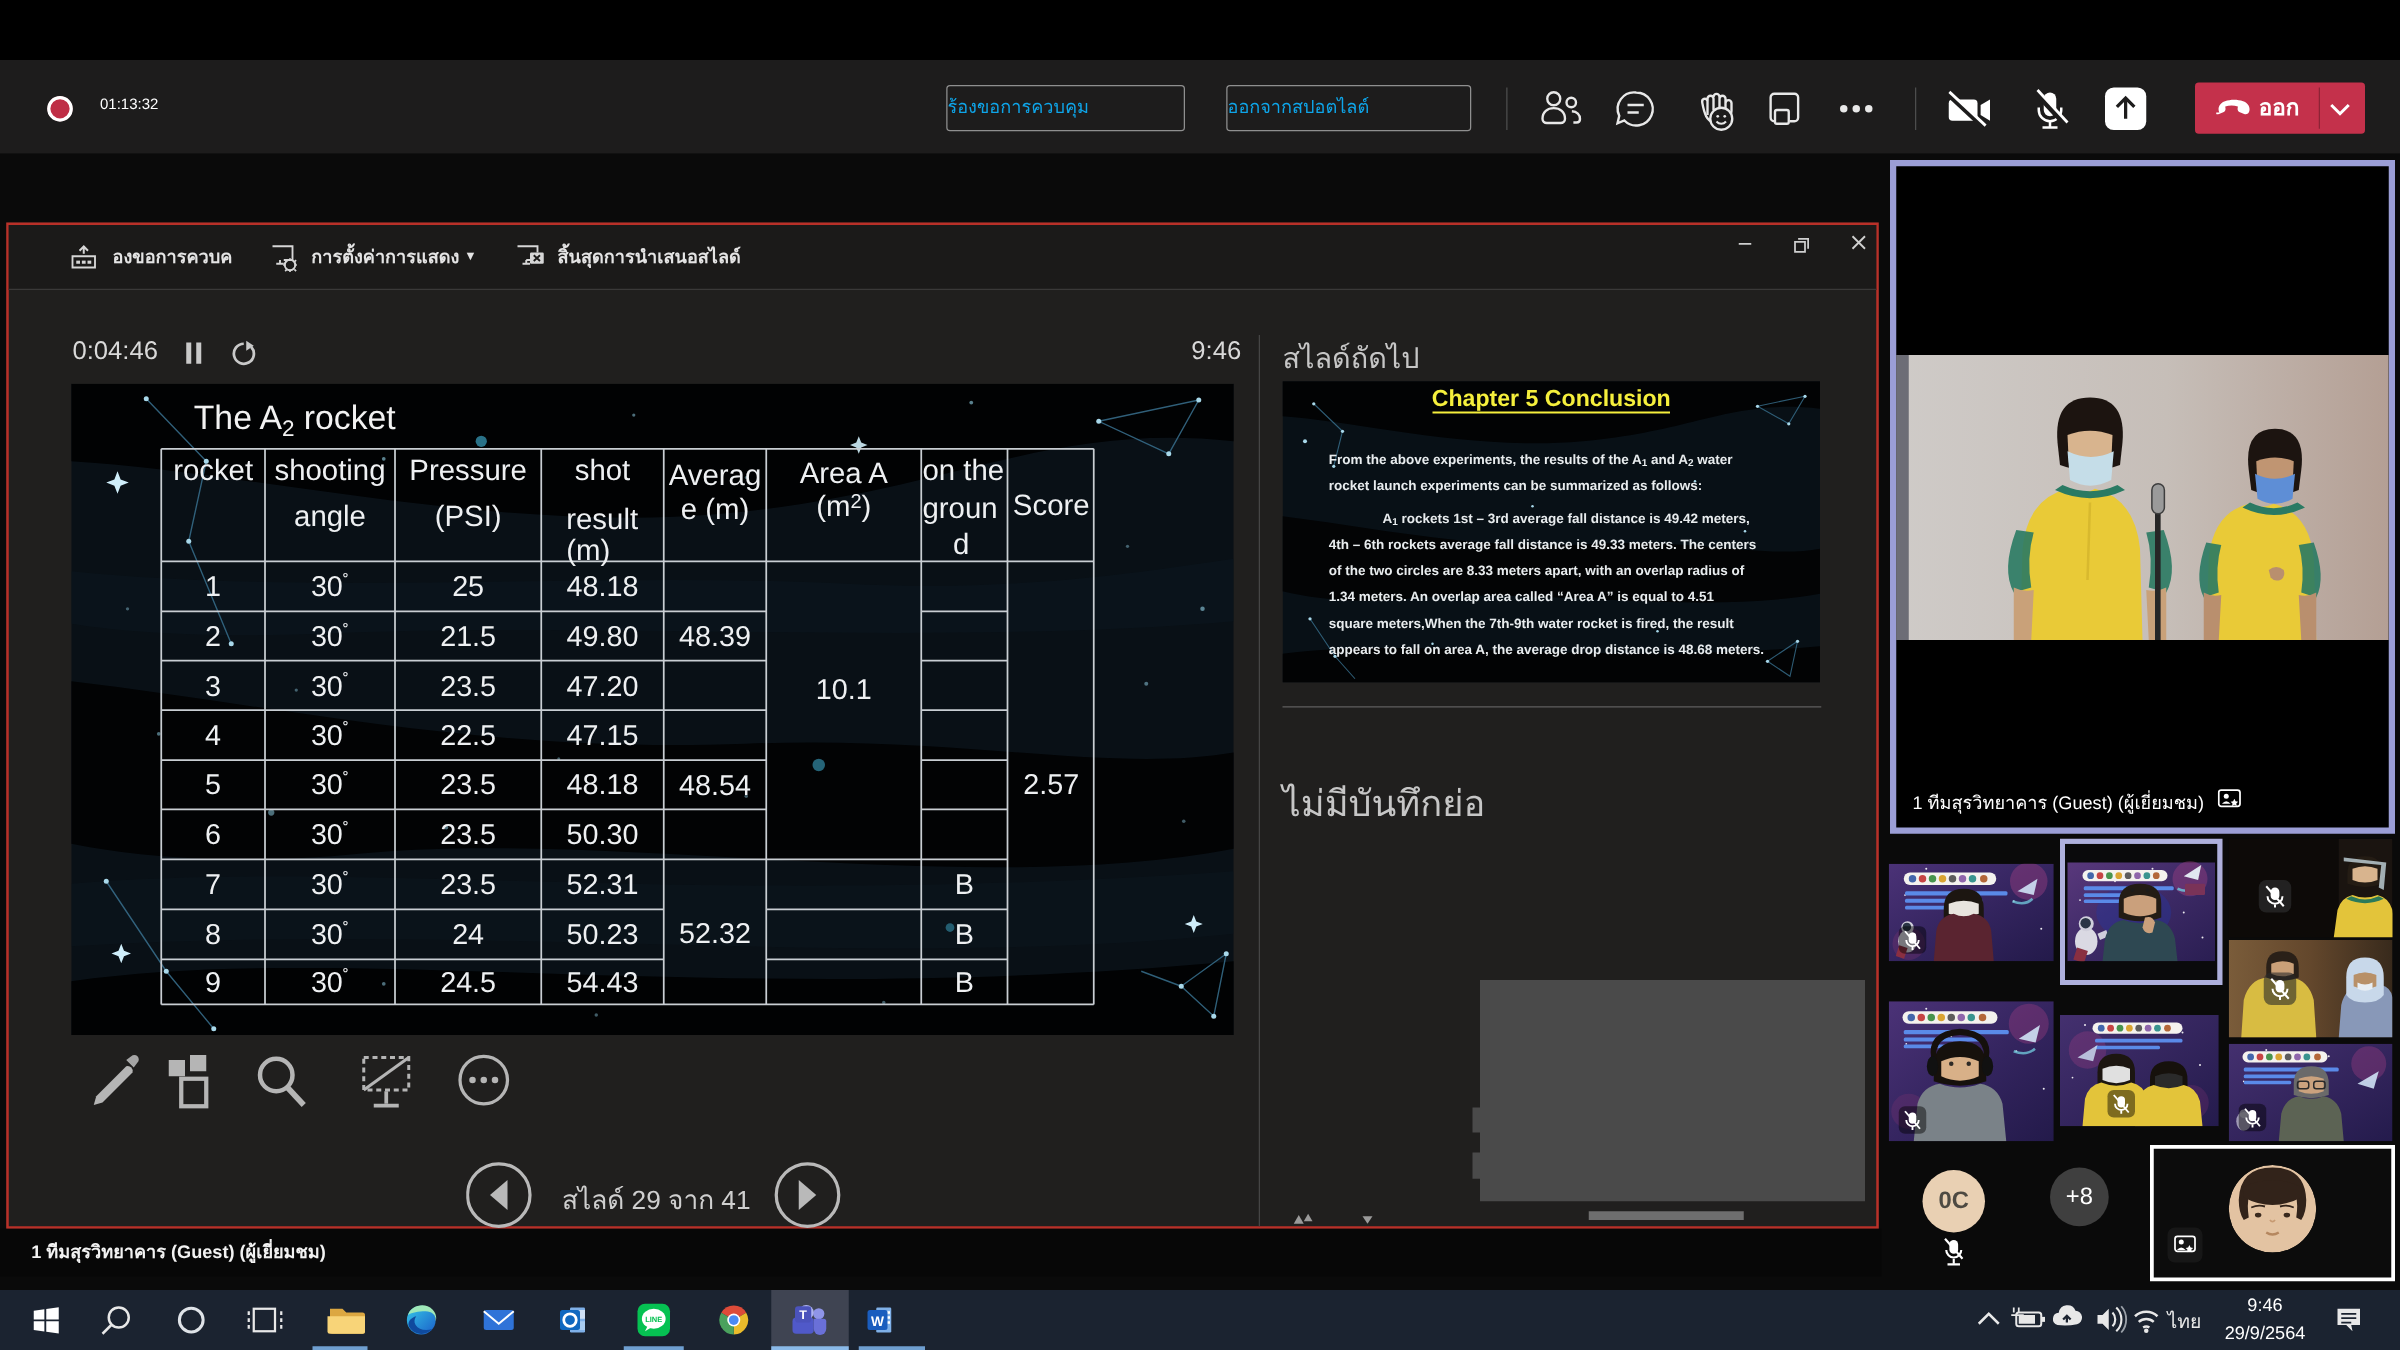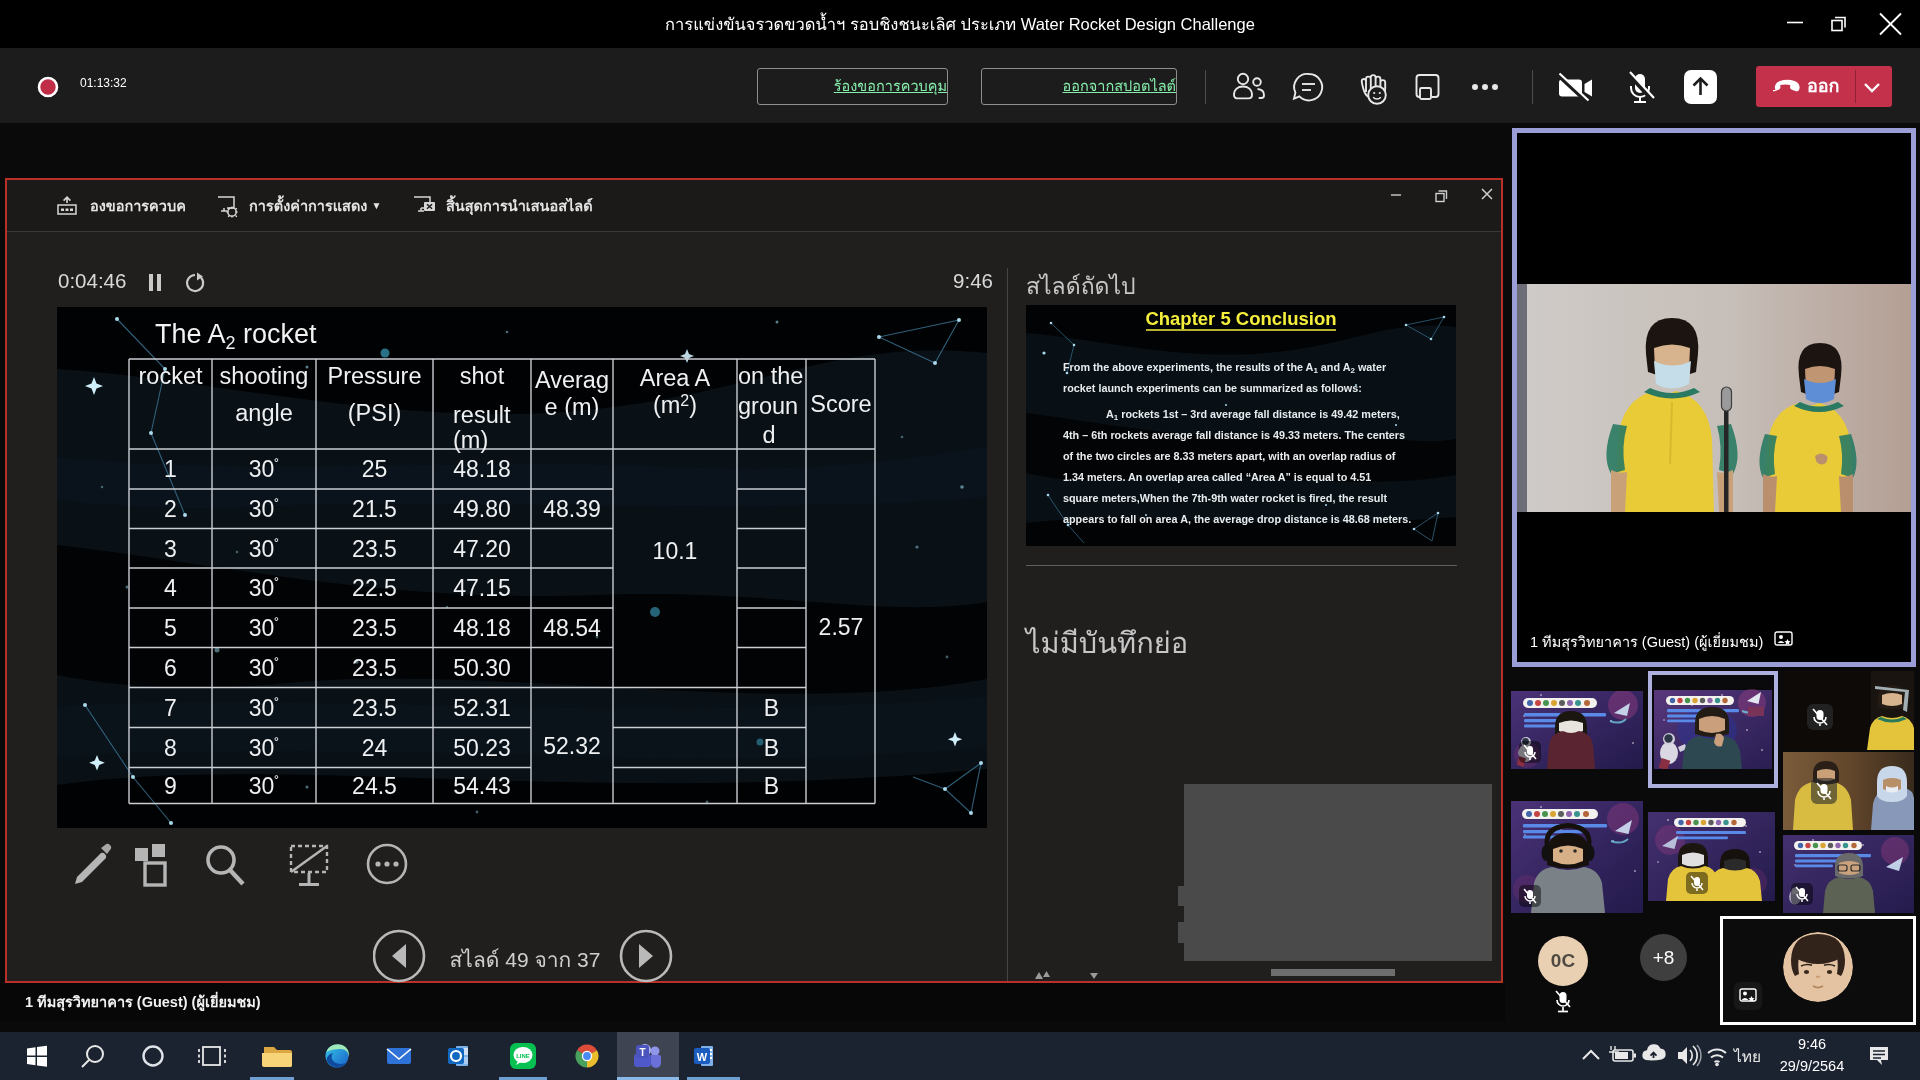--- a/index.html
+++ b/index.html
@@ -6,21 +6,21 @@
   *{box-sizing:border-box;font-family:"Liberation Sans",sans-serif;}
   .abs{position:absolute;}
   #root{position:relative;width:1920px;height:1080px;background:#000;}
 
   
   #titlebar{left:0;top:0;width:1920px;height:48px;background:#000;}
   #titletext{left:0;top:0;width:1920px;height:48px;line-height:48px;text-align:center;color:#fff;font-size:16.5px;}
 
   
   #toolbar{left:0;top:48px;width:1920px;height:75px;background:#1d1c1c;}
-  .tbtn{top:20px;height:37px;border:1px solid #8f8f8f;border-radius:3px;color:#86efac;font-size:14.5px;text-align:right;line-height:35px;text-decoration:underline;}
+  .tbtn{top:20px;height:37px;border:1px solid #8f8f8f;border-radius:3px;color:#0ea5e9;font-size:14.5px;text-align:left;line-height:35px;}
   .vsep{top:22px;width:1px;height:34px;background:#4d4d4d;}
   #leave{left:1756px;top:18px;width:136px;height:41px;background:#c4314b;border-radius:3px;}
   #leave .div{position:absolute;left:99px;top:4px;width:1px;height:33px;background:rgba(0,0,0,0.28);}
   #leave .txt{position:absolute;left:51px;top:0;height:41px;line-height:41px;color:#fff;font-size:18px;font-weight:bold;}
 
   
   #stage{left:0;top:123px;width:1920px;height:909px;background:#0a0a0a;}
 
   
   #shwin{left:5px;top:55px;width:1498px;height:805px;border:2px solid #b93028;background:#201f1e;}
@@ -38,32 +38,20 @@
   #hsep{left:1019px;top:385px;width:431px;height:1px;background:#5f5f5f;}
   #selfie{left:1720px;top:793px;width:196px;height:109px;background:#fff;}
   #selfieinner{position:absolute;left:3px;top:3px;width:190px;height:103px;background:#0c0c0c;}
 
   
   #taskbar{left:0;top:1032px;width:1920px;height:48px;background:#1b2330;}
 </style>
 </head>
 <body>
 <div id="root">
-  <div class="abs" id="titlebar">
-    <div class="abs" id="titletext">การแข่งขันจรวดขวดน้ำฯ รอบชิงชนะเลิศ ประเภท Water Rocket Design Challenge</div>
-    <div class="abs" id="winctl" style="left:1780px;top:8px;width:132px;height:32px;">
-      <svg width="132" height="32" viewBox="0 0 132 32">
-        <line x1="7" y1="14.5" x2="23" y2="14.5" stroke="#fff" stroke-width="1.6"></line>
-        <path d="M55,9.5 h10 v10" fill="none" stroke="#fff" stroke-width="1.6"></path>
-        <rect x="52" y="12.5" width="10" height="10" fill="none" stroke="#fff" stroke-width="1.6"></rect>
-        <line x1="100" y1="5.5" x2="121" y2="26.5" stroke="#fff" stroke-width="1.8"></line>
-        <line x1="121" y1="5.5" x2="100" y2="26.5" stroke="#fff" stroke-width="1.8"></line>
-      </svg>
-    </div>
-  </div>
 
   <div class="abs" id="toolbar">
     <div class="abs" id="recblk" style="left:36px;top:27px;">
       <svg width="24" height="24" viewBox="0 0 24 24">
         <circle cx="12" cy="12" r="10" fill="#bf2e46"></circle>
         <circle cx="12" cy="12" r="9" fill="none" stroke="#fff" stroke-width="2.6"></circle>
         <circle cx="12" cy="12" r="6" fill="#bf2e46"></circle>
       </svg>
     </div>
     <div class="abs" style="left:80px;top:28px;color:#fff;font-size:12px;">01:13:32</div>
@@ -370,21 +358,21 @@
           <circle cx="331" cy="24" r="2.6" fill="#b5b5b5"></circle>
         </svg>
       </div>
       <div class="abs" id="navrow" style="left:366px;top:747px;width:310px;height:58px;">
         <svg width="310" height="58" viewBox="0 0 310 58">
           <circle cx="26" cy="29" r="25" fill="none" stroke="#b9b9b9" stroke-width="2.6"></circle>
           <path d="M33,17 l-14,12 l14,12 Z" fill="#b9b9b9"></path>
           <circle cx="273" cy="29" r="25" fill="none" stroke="#b9b9b9" stroke-width="2.6"></circle>
           <path d="M266,17 l14,12 l-14,12 Z" fill="#b9b9b9"></path>
         </svg>
-        <div style="position:absolute;left:57px;top:16px;width:190px;text-align:center;color:#cfcfcf;font-size:21px;">สไลด์ 49 จาก 37</div>
+        <div style="position:absolute;left:57px;top:16px;width:190px;text-align:center;color:#cfcfcf;font-size:21px;">สไลด์ 29 จาก 41</div>
       </div>
       <div class="abs" id="vdiv"></div>
       <div class="abs" id="nextlbl">สไลด์ถัดไป</div>
       <div class="abs" id="thumbbox" style="left:1019px;top:125px;width:340px;height:241px;">
       <svg width="430" height="241" viewBox="0 0 430 241">
         <rect width="430" height="241" fill="#081016"></rect>
         <path d="M0,0 H430 V22 C360,14 330,40 240,48 C150,56 60,32 0,28 Z" fill="#020304"></path>
         <path d="M0,108 C80,118 160,136 250,130 C330,126 390,142 430,134 V170 C330,188 200,164 100,174 C60,178 25,174 0,168 Z" fill="#030405"></path>
         <path d="M0,218 C110,204 240,228 430,212 V241 H0 Z" fill="#020304"></path>
         <g stroke="#38708e" stroke-width="0.9" fill="none" opacity="0.8">

